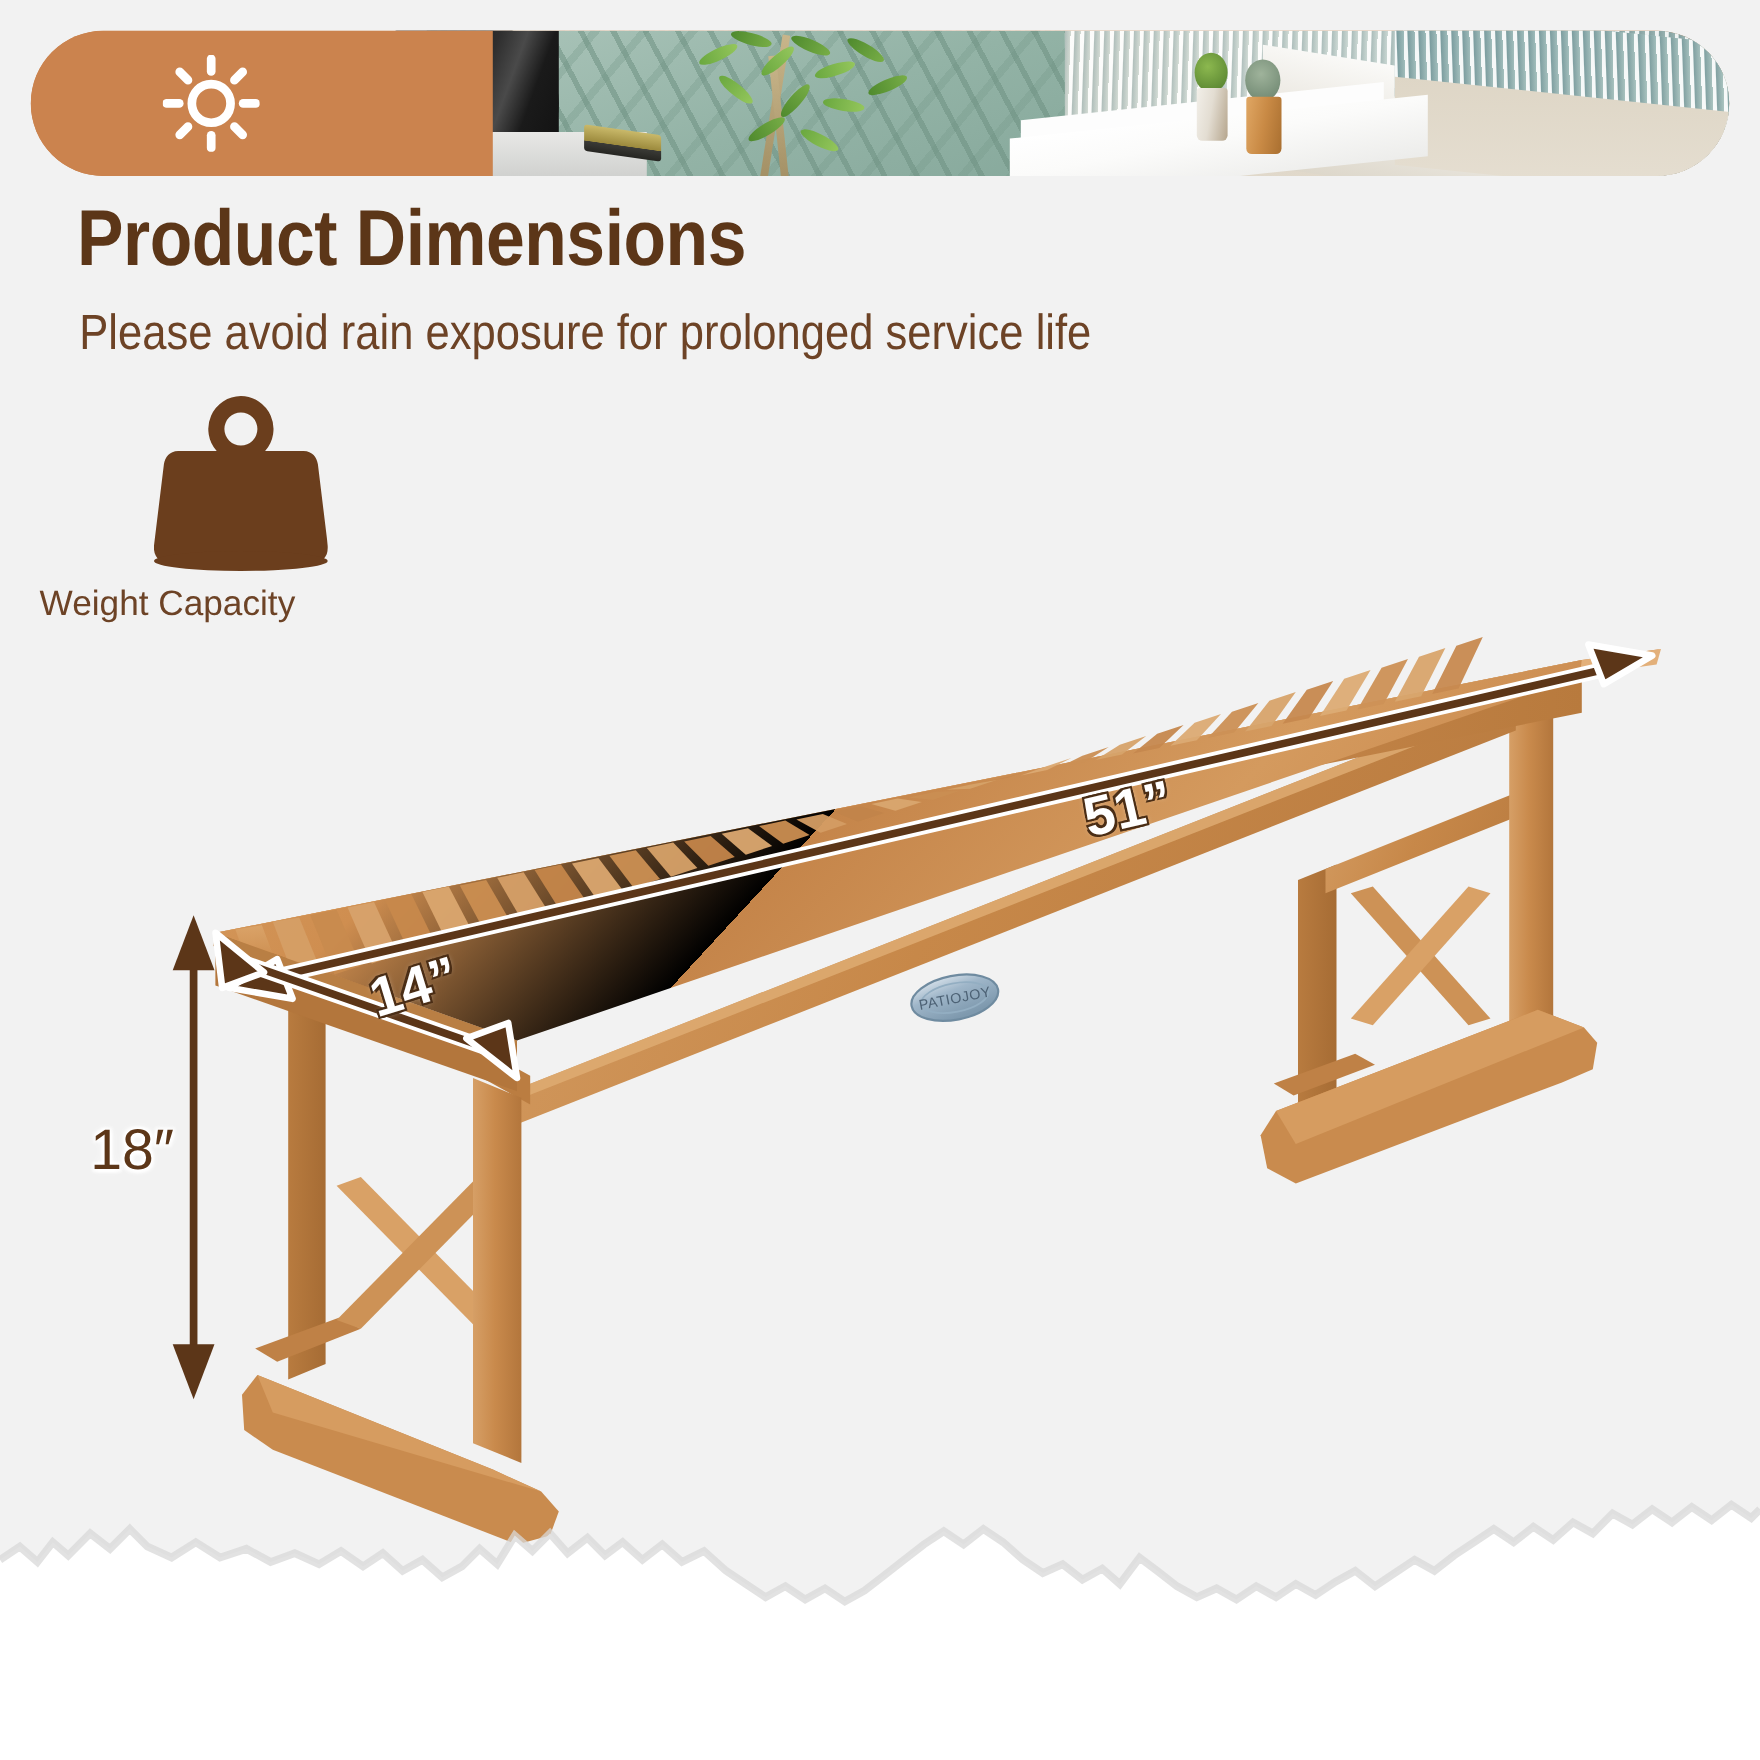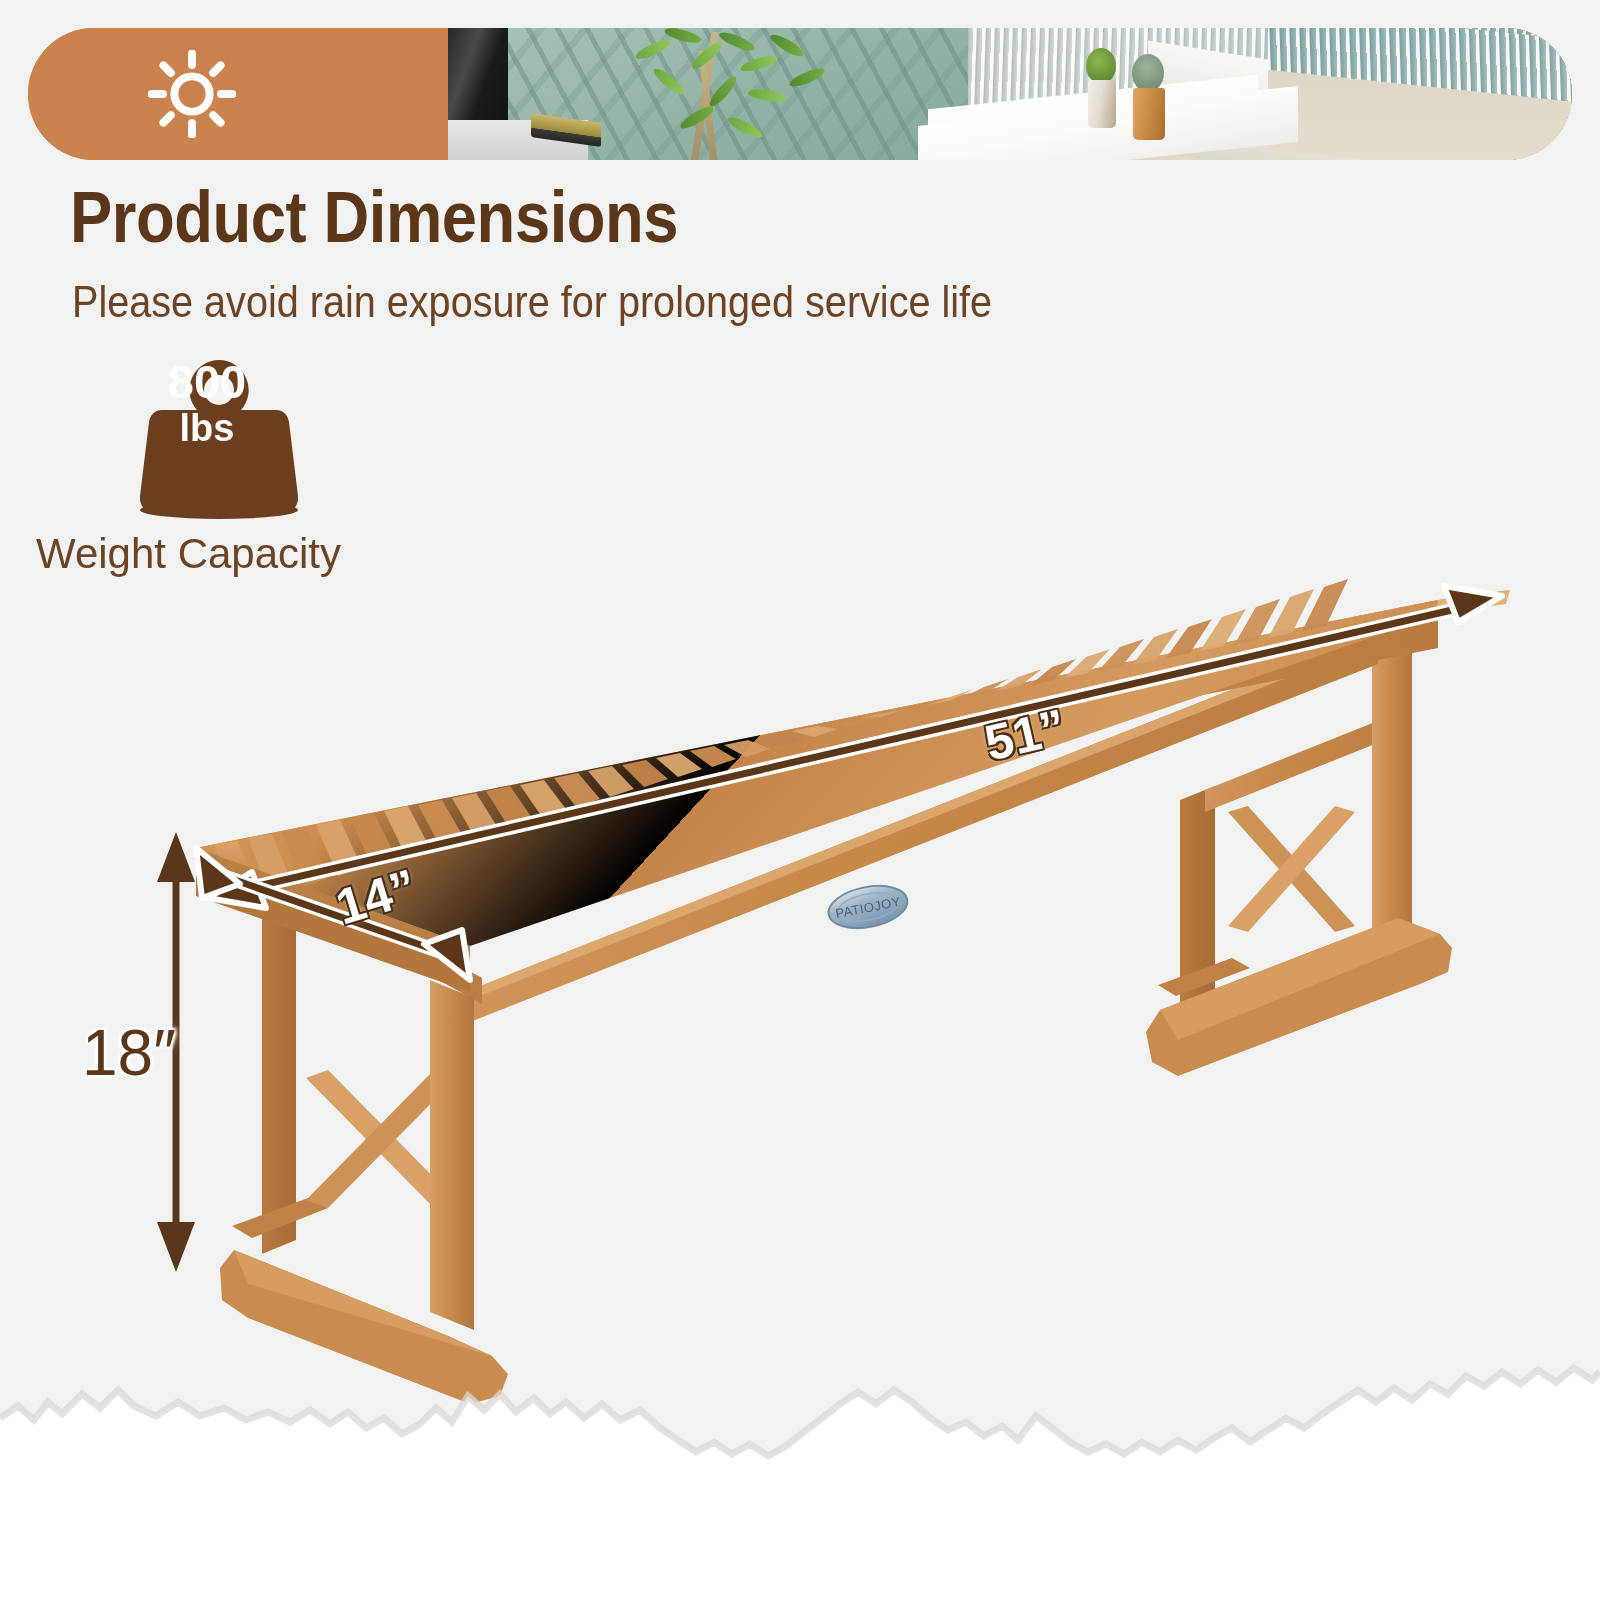--- a/index.html
+++ b/index.html
@@ -208,21 +208,21 @@
     font-weight: bold;
     font-size: 47px;
     line-height: 1;
     pointer-events: none;
   }
   .weight-num .lbs { display: block; font-size: 38px; margin-top: 4px; }
   .weight-label {
     position: absolute;
     left: -92px;
     top: 172px;
-    font-size: 42px;
+    font-size: 32px;
     color: #6d4326;
     white-space: nowrap;
     text-align: center;
   }
 
   
   .bench {
     position: absolute;
     left: 0;
     top: 0;
@@ -245,21 +245,21 @@
   }
   .dim-brown {
     color: #5c3618;
     text-shadow:
       -2px -2px 3px #ffffff, 2px -2px 3px #ffffff,
       -2px 2px 3px #ffffff, 2px 2px 3px #ffffff,
       0 0 10px #ffffff;
   }
   #dim51 { left: 985px; top: 706px; font-size: 50px; transform: rotate(-13deg); }
   #dim14 { left: 336px; top: 868px; font-size: 50px; transform: rotate(-17deg); }
-  #dim18 { left: 82px;  top: 1016px; font-size: 64px; font-weight: normal; }
+  #dim18 { left: 82px;  top: 1016px; font-size: 52px; font-weight: normal; }
 
   
   .torn {
     position: absolute;
     left: 0;
     bottom: 0;
     width: 1600px;
     height: 180px;
     z-index: 20;
   }
@@ -337,24 +337,20 @@
                c-1 10 6 17 16 17
                h126
                c10 0 17 -7 16 -17
                L149 64
                c-1 -6 -5 -12 -13 -12
                l-35 0
                A30 30 0 0 0 79 2 Z
                M79 17 a15 15 0 1 1 0 30 a15 15 0 1 1 0 -30 Z" fill="#6b3e1d"></path>
       <ellipse cx="79" cy="152" rx="79" ry="9" fill="#6b3e1d"></ellipse>
     </svg>
-    <div class="weight-num">
-      <span>800</span>
-      <span class="lbs">lbs</span>
-    </div>
     <div class="weight-label">Weight Capacity</div>
   </div>
 
   <svg class="bench" viewBox="0 0 1600 1600">
     <defs>
       <linearGradient id="topW" x1="0" y1="0" x2="1" y2="0.25">
         <stop offset="0" stop-color="#d9a164"></stop>
         <stop offset="0.25" stop-color="#cf8e50"></stop>
         <stop offset="0.5" stop-color="#c88murky"></stop>
         <stop offset="0.5" stop-color="#c5854a"></stop>

